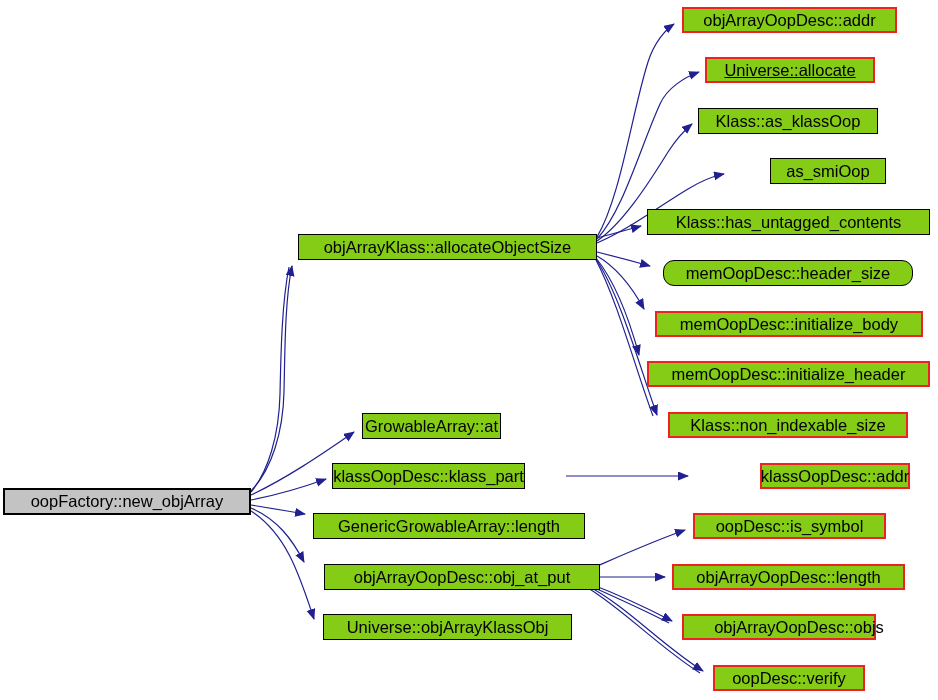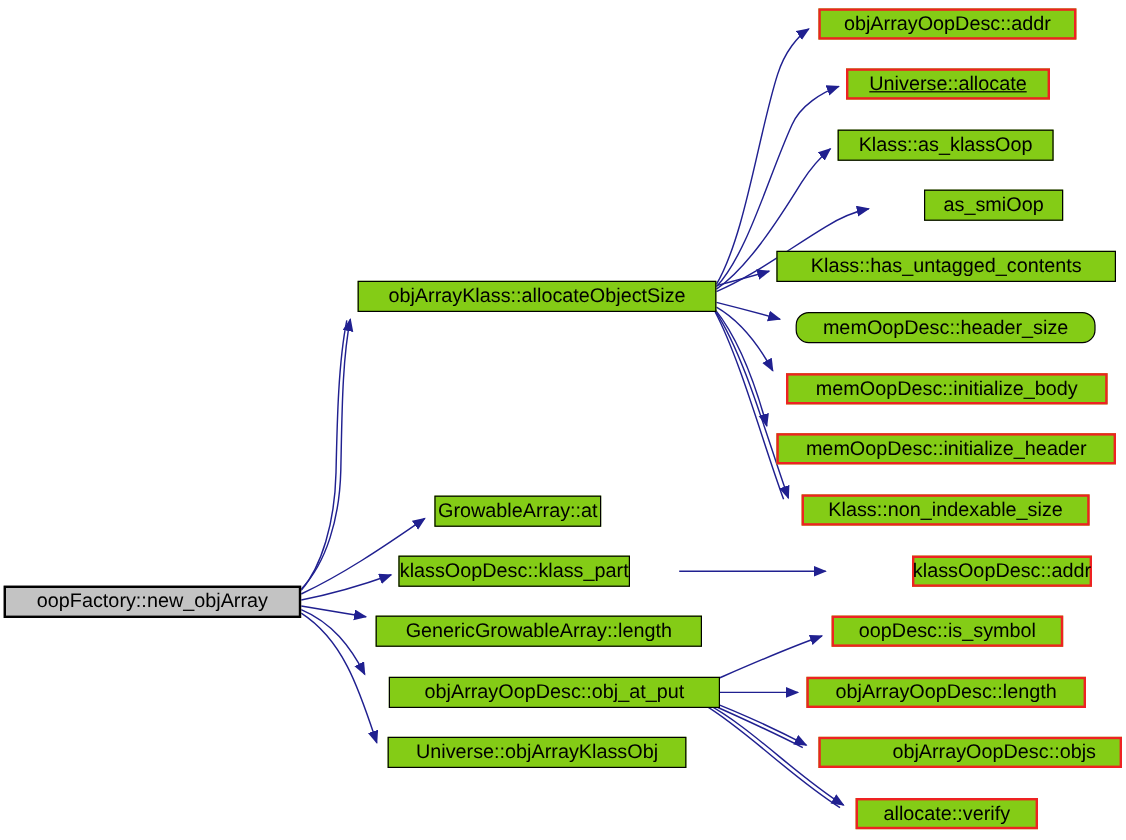--- a/index.html
+++ b/index.html
@@ -93,16 +93,16 @@
 
   <div class="node" style="left:362px;top:413px;width:139px;">GrowableArray::at</div>
   <div class="node" style="left:332px;top:463px;width:193px;">klassOopDesc::klass_part</div>
   <div class="node" style="left:313px;top:513px;width:272px;">GenericGrowableArray::length</div>
   <div class="node" style="left:324px;top:564px;width:276px;">objArrayOopDesc::obj_at_put</div>
   <div class="node" style="left:323px;top:614px;width:249px;">Universe::objArrayKlassObj</div>
 
   <div class="node trunc" style="left:737px;top:463px;width:150px;margin-left:23px;">klassOopDesc::addr</div>
   <div class="node trunc" style="left:693px;top:513px;width:193px;">oopDesc::is_symbol</div>
   <div class="node trunc" style="left:672px;top:564px;width:233px;">objArrayOopDesc::length</div>
-  <div class="node trunc" style="left:682px;top:614px;width:253px;padding-left:40px;">objArrayOopDesc::objs</div>
-  <div class="node trunc" style="left:713px;top:665px;width:152px;">allocate::verify</div>
+  <div class="node trunc" style="left:682px;top:614px;width:194px;padding-left:40px;">objArrayOopDesc::objs</div>
+  <div class="node trunc" style="left:713px;top:665px;width:152px;">oopDesc::verify</div>
 
 </div>
 
 </body></html>

